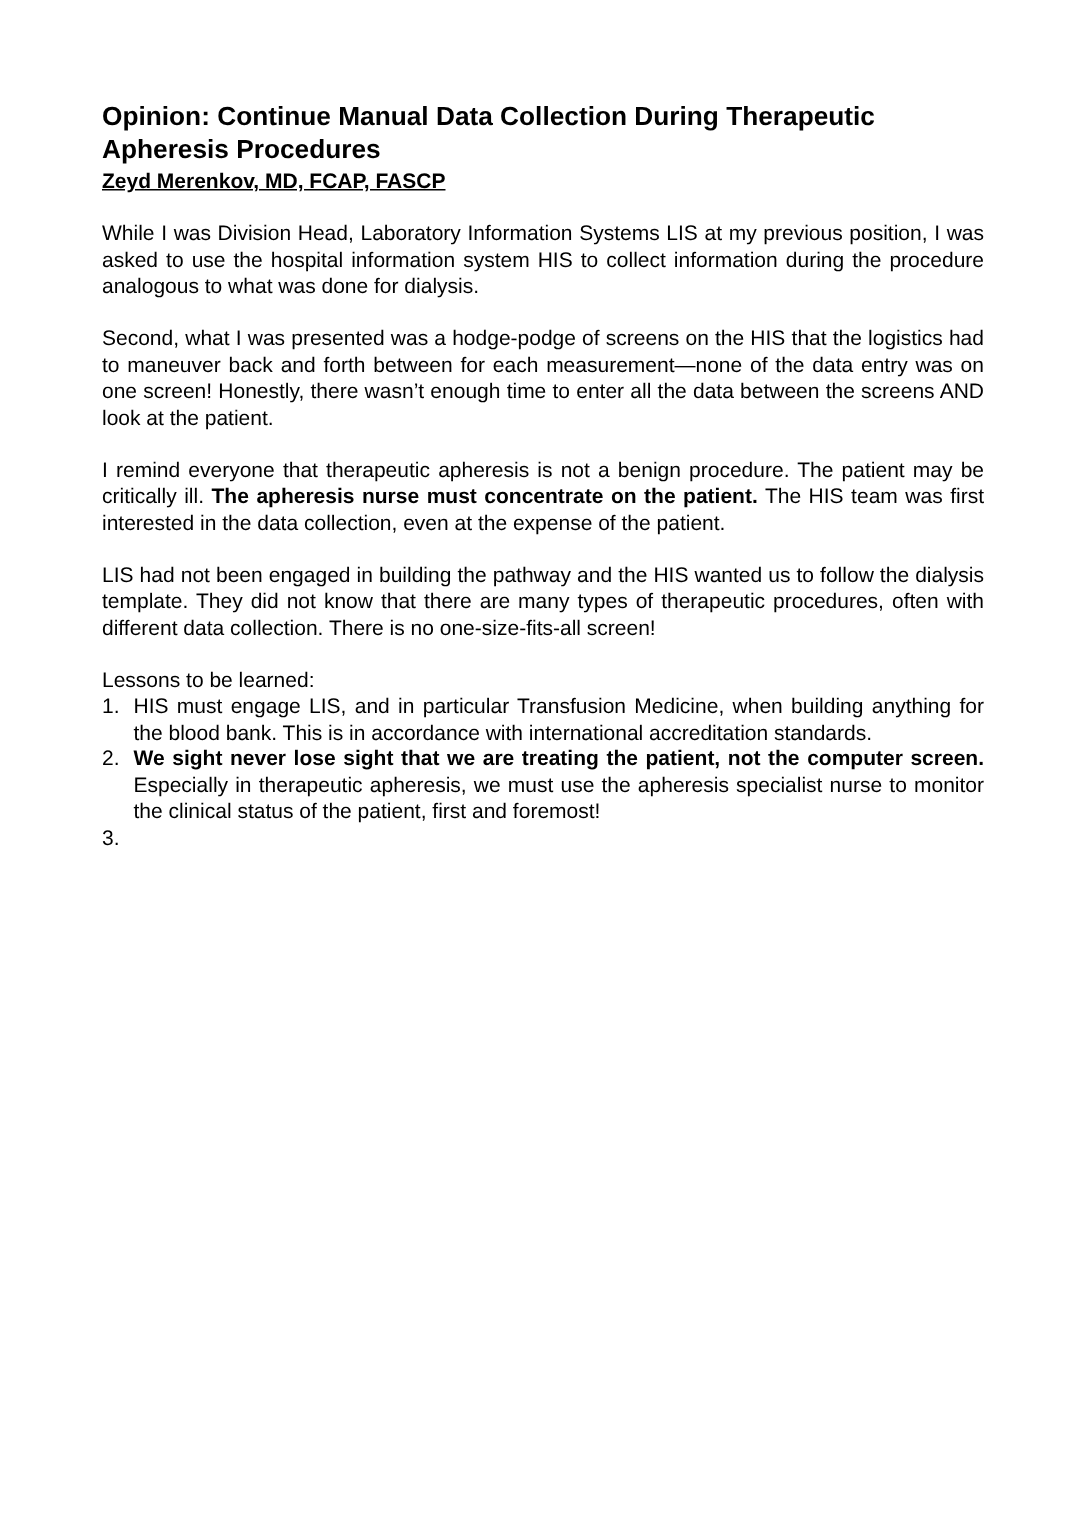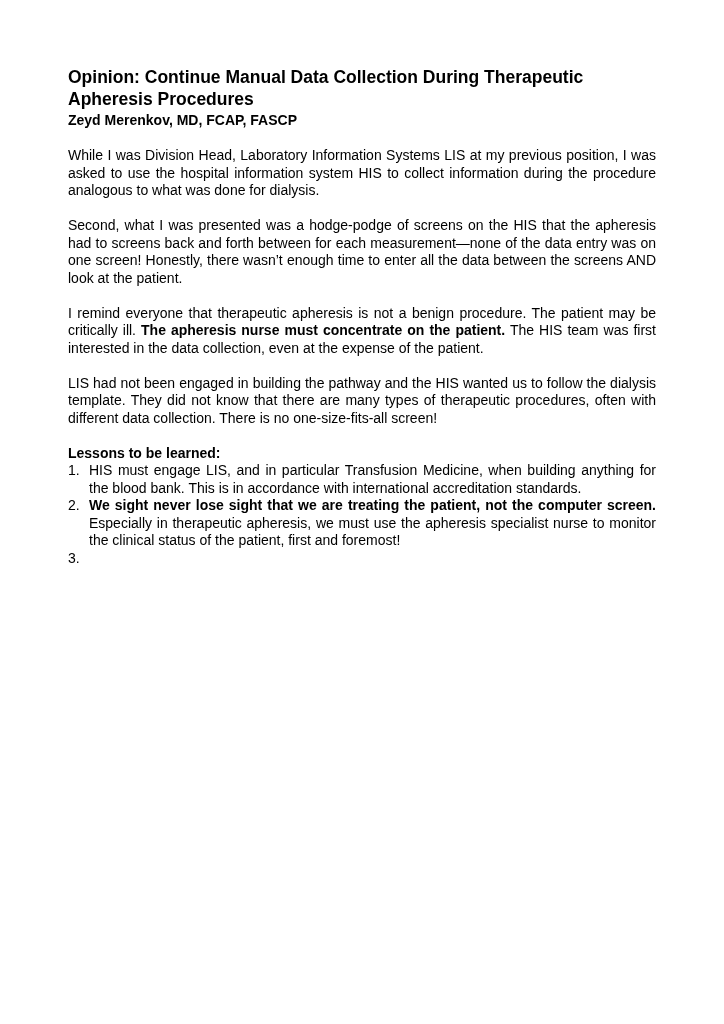--- a/index.html
+++ b/index.html
@@ -28,34 +28,35 @@
     font-weight: bold;
     line-height: 22px;
     letter-spacing: 0;
     text-align: left;
   }
   .byline {
     margin: 0;
     font-size: 14px;
     font-weight: bold;
     line-height: 17.5px;
+    text-decoration: underline;
   }
   .byline-block {
     margin-top: 2px;
   }
   p.body-para {
     margin: 17.5px 0 0 0;
     font-size: 14px;
     line-height: 17.5px;
     text-align: justify;
   }
   .lessons-heading {
     margin: 17.5px 0 0 0;
     font-size: 14px;
-    font-weight: bold;
+    font-weight: normal;
     line-height: 17.5px;
   }
   .lessons-list {
     margin: 0;
     padding-left: 21px;
     font-size: 14px;
     line-height: 17.5px;
   }
   .list-item {
     position: relative;
@@ -77,21 +78,21 @@
 
     <h1 class="doc-title">Opinion:  Continue Manual Data Collection During Therapeutic Apheresis Procedures</h1>
 
     <div class="byline-block">
       <div class="byline">Zeyd Merenkov, MD, FCAP, FASCP</div>
     </div>
 
     <p class="body-para">While I was  Division Head, Laboratory Information Systems LIS at my previous position, I was asked to use the hospital information system HIS to collect information during the procedure analogous to what was done for dialysis.</p>
 
 
-    <p class="body-para">Second, what I was presented was a hodge-podge of screens on the HIS that the apheresis had to screens back and forth between for each measurement—none of the data entry was on one screen!  Honestly, there wasn’t enough time to enter all the data between the screens AND look at the patient.</p>
+    <p class="body-para">Second, what I was presented was a hodge-podge of screens on the HIS that the logistics had to maneuver back and forth between for each measurement—none of the data entry was on one screen!  Honestly, there wasn’t enough time to enter all the data between the screens AND look at the patient.</p>
 
     <p class="body-para"><span>I remind everyone that therapeutic apheresis is not a benign procedure.  The patient may be critically ill.  </span><strong>The apheresis nurse must concentrate on the patient.</strong><span>  The HIS team was first interested in the data collection, even at the expense of the patient.</span></p>
 
     <p class="body-para">LIS had not been engaged in building the pathway and the HIS wanted us to follow the dialysis template.  They did not know that there are many types of therapeutic procedures, often with different data collection.  There is no one-size-fits-all screen!</p>
 
 
     <p class="lessons-heading">Lessons to be learned:</p>
 
     <div class="lessons-list">
 

